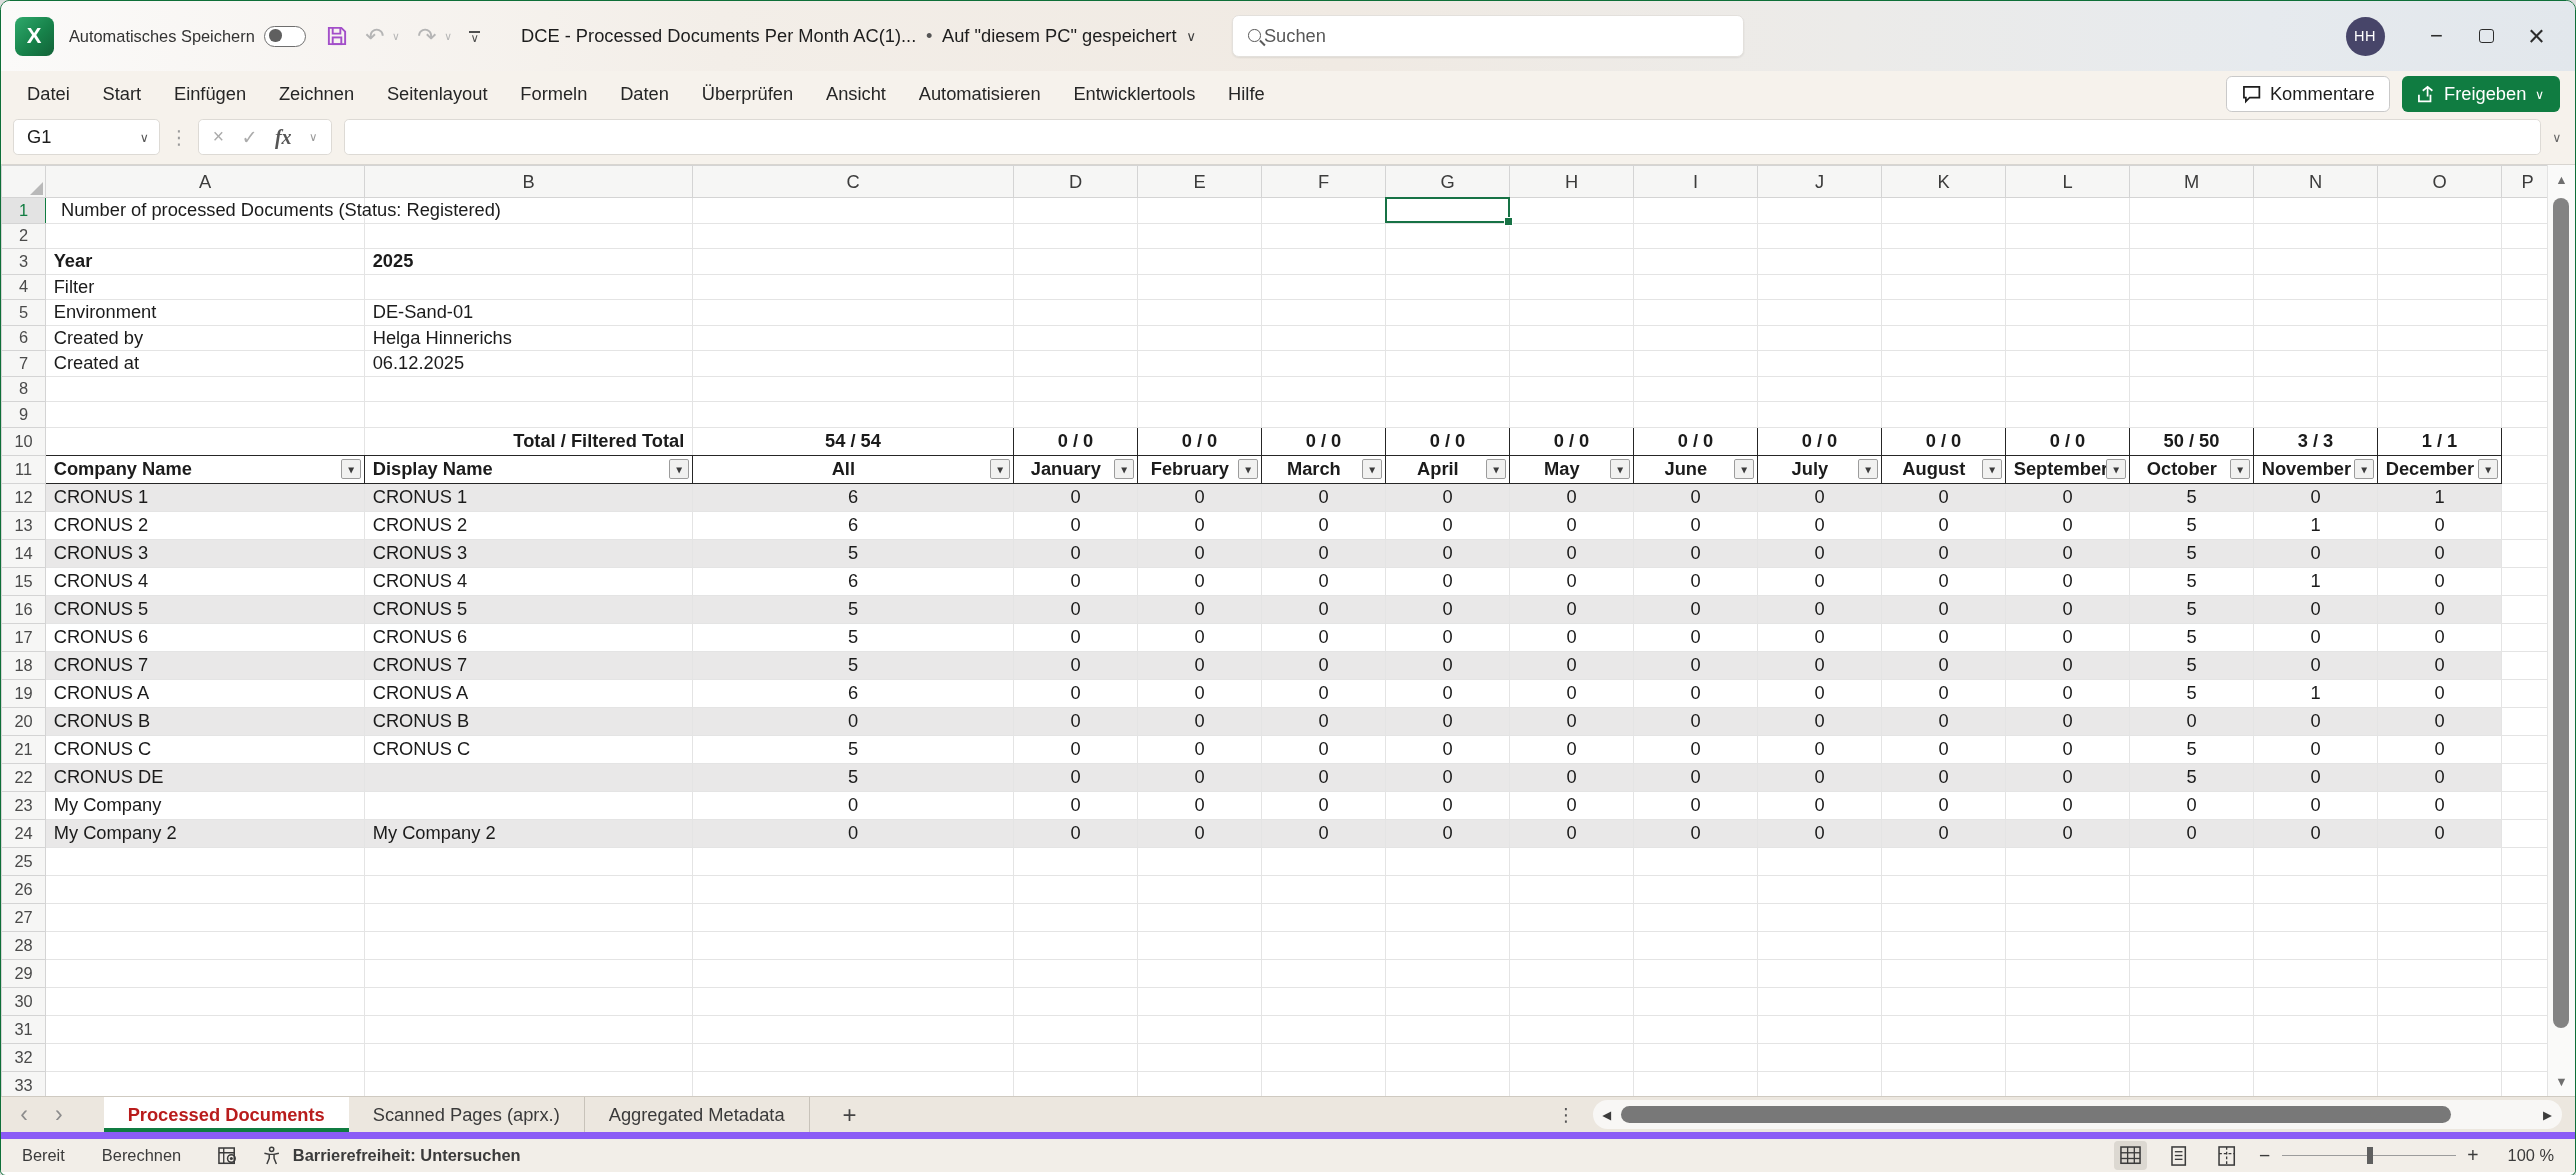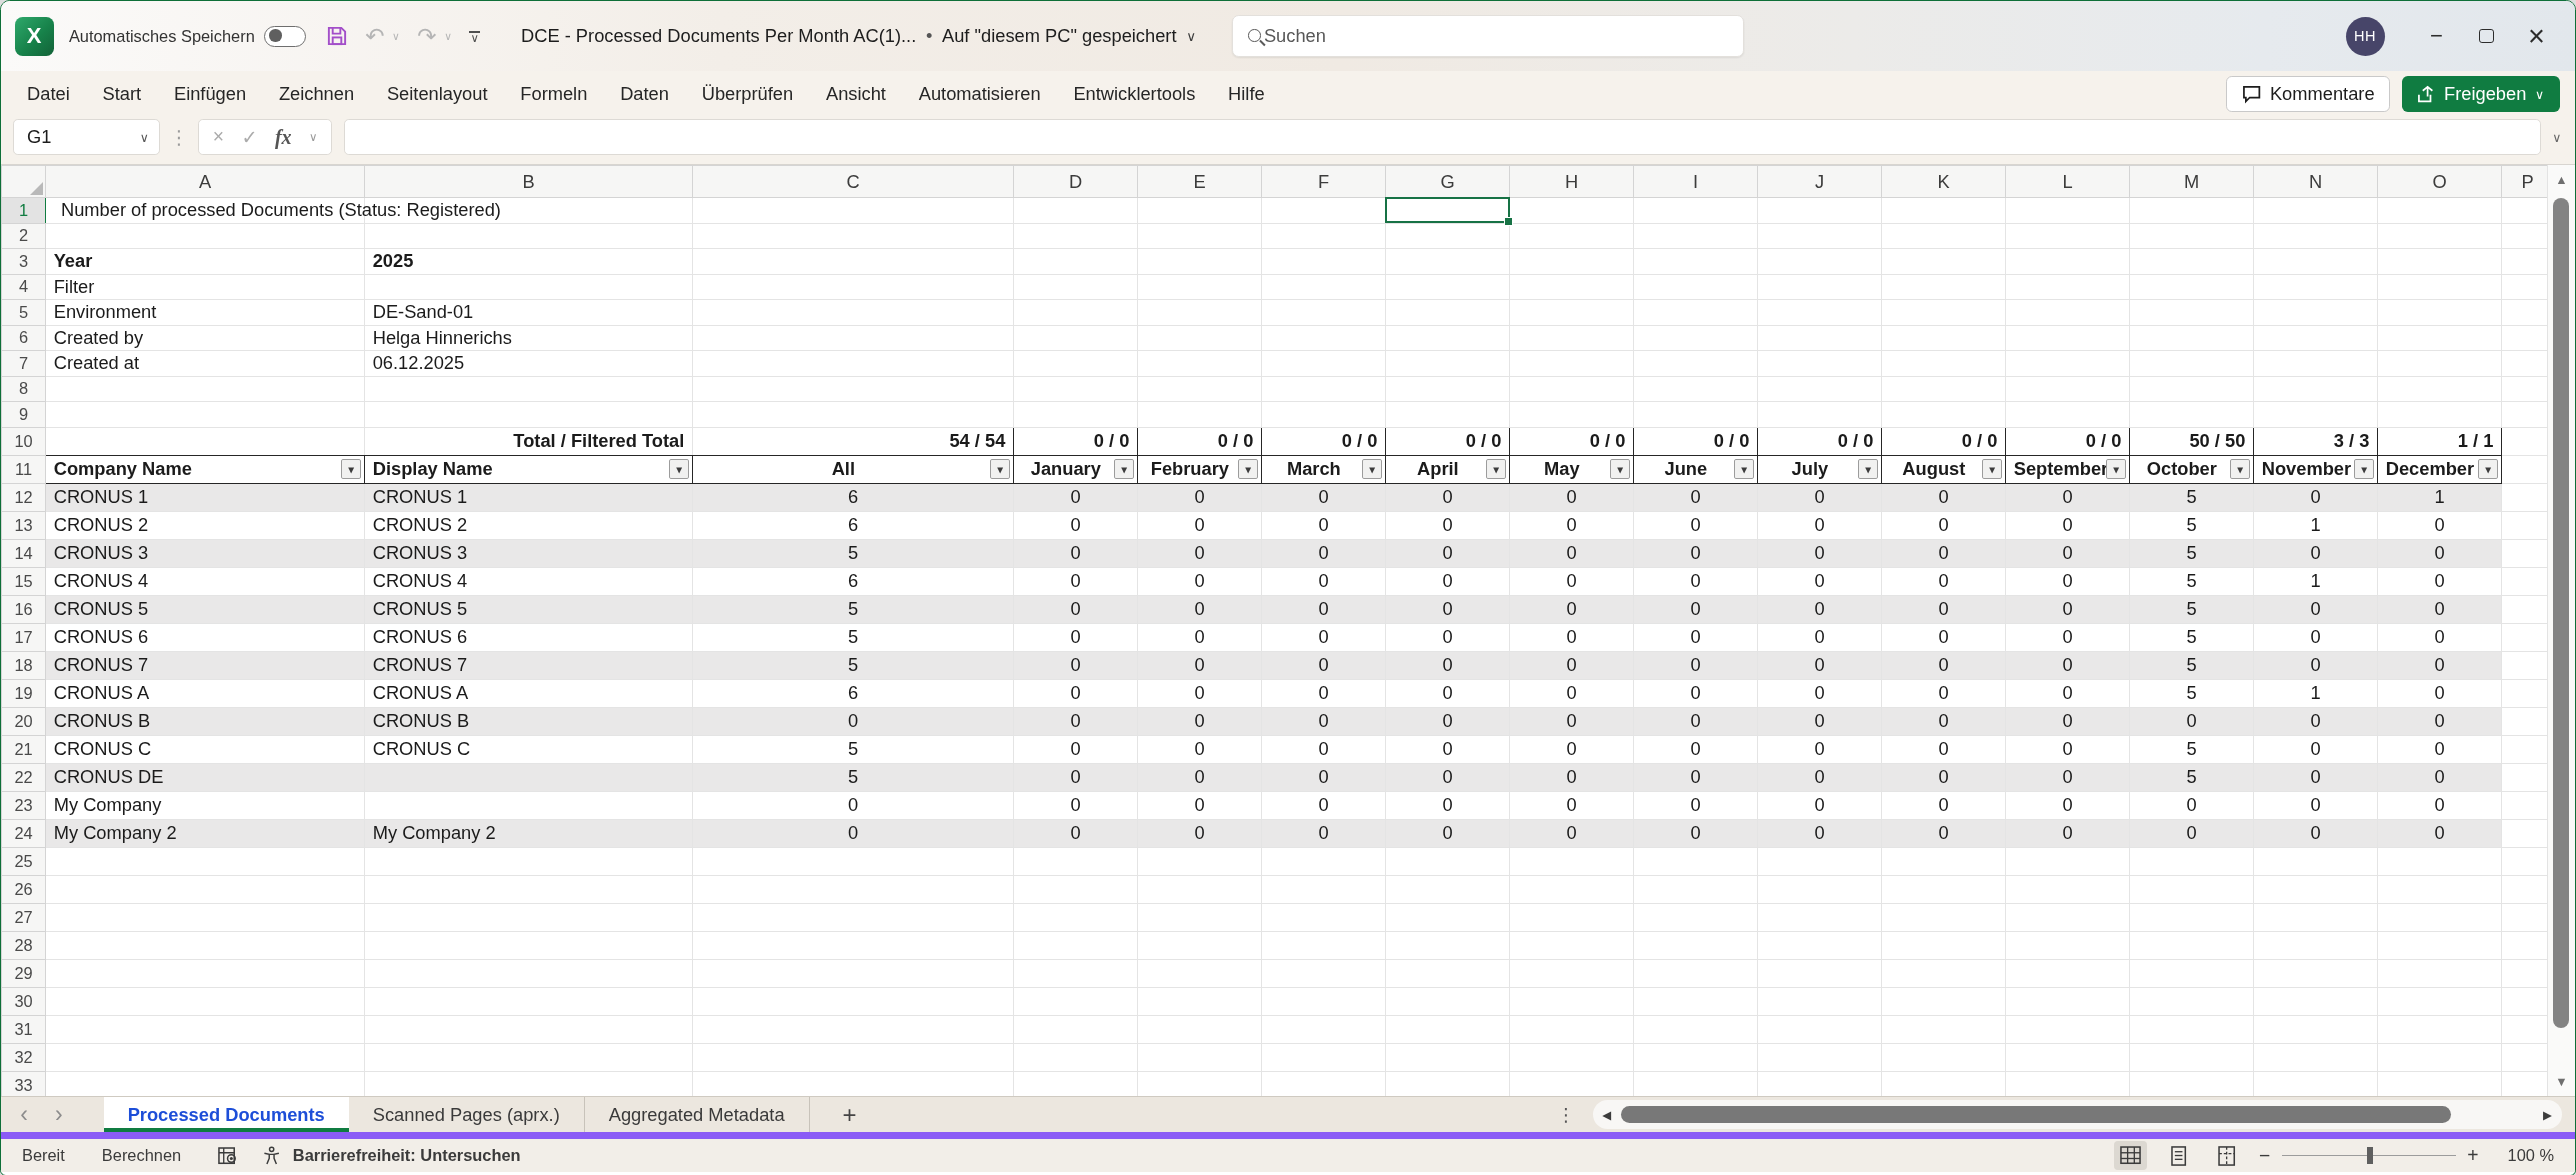--- a/index.html
+++ b/index.html
@@ -88,40 +88,40 @@
   td.c{ border-right:1px solid #e4e4e4; border-bottom:1px solid #e4e4e4; font-size:18.3px; color:#1b1b1b;
     padding:0 7.7px; white-space:nowrap; overflow:hidden; }
   td.rel{ position:relative; overflow:visible; }
   .spill{ position:absolute; left:15px; top:50%; transform:translateY(-50%); font-weight:400; white-space:nowrap; z-index:2; font-size:18.3px; }
   td.b{ font-weight:700; }
   td.num{ text-align:center; }
   td.band{ background:#e9e8e8; }
   td.t10{ border-top:1.9px solid #262626; border-bottom:1.9px solid #262626; font-weight:700; }
   td.t10l{ border-left:1.9px solid #262626; }
   td.t10lab{ text-align:right; }
-  td.t10v{ text-align:right; border-left:1.9px solid #262626; border-right:1.9px solid #262626; }
+  td.t10v{ text-align:center; border-left:1.9px solid #262626; border-right:1.9px solid #262626; }
   td.th11{ border:1.9px solid #262626; font-weight:700; position:relative; padding-right:27px; overflow:hidden; }
   td.th11.ctr{ text-align:center; }
   .flt{ position:absolute; right:2.9px; top:50%; transform:translateY(-50%); width:20px; height:20px;
     background:#f1f1f0; border:1px solid #9c9c9c; border-radius:1.9px; font-size:10.6px; line-height:18.3px;
     text-align:center; color:#3c3c3c; }
   .sel-outline{ position:absolute; left:1384px; top:32px; width:125px; height:26px;
     border:2.3px solid #177245; z-index:3; }
   .fill-handle{ position:absolute; right:-4.8px; bottom:-4.8px; width:8.7px; height:8.7px; background:#177245; border:1.5px solid #fff; }
   .vscroll{ position:absolute; top:0; right:0; width:28px; height:932px; background:#fafaf9; border-left:1px solid #e3e3e3; z-index:4; }
   .vscroll .up{ position:absolute; top:7.7px; left:0; width:100%; text-align:center; color:#6f6f6f; font-size:12.5px; }
   .vscroll .down{ position:absolute; bottom:7.7px; left:0; width:100%; text-align:center; color:#6f6f6f; font-size:12.5px; }
   .vthumb{ position:absolute; top:33px; left:4.8px; width:16.4px; height:830px; background:#838383; border-radius:8.7px; }
 
   
   .sheetbar{ height:36px; background:#ece7df; border-top:1px solid #cfcac1; display:flex; align-items:stretch; padding-left:19.3px; }
   .nav{ display:flex; align-items:center; gap:27px; margin-right:41px; color:#8c8c8c; font-size:23px; }
   .stabs{ display:flex; align-items:stretch; }
   .stab{ display:flex; align-items:center; padding:0 24px; font-size:18.3px; color:#3a3a3a; border-right:1px solid #c8c3ba; }
-  .stab.active{ background:#fff; color:#1d4ed8; font-weight:700; border-right:none;
+  .stab.active{ background:#fff; color:#b91c1c; font-weight:700; border-right:none;
     box-shadow:inset 0 -3.9px 0 #107c41; }
   .addtab{ display:flex; align-items:center; padding:0 33px; font-size:24px; color:#444; }
   .sb-dots{ margin-left:auto; display:flex; align-items:center; color:#555; font-size:18.3px; }
   .hscroll{ width:969px; margin:2.9px 13.5px 2.9px 17.4px; background:#f8f7f5; border-radius:14.5px;
     display:flex; align-items:center; padding:0 9.7px; gap:9.7px; }
   .hscroll .arr{ color:#3c3c3c; font-size:11.6px; }
   .hthumb{ height:16.4px; width:830px; background:#787878; border-radius:8.7px; }
 
   
   .statusbar{ height:40px; background:#f2eee8; border-top:7px solid #8b5cf6; display:flex; align-items:center;

